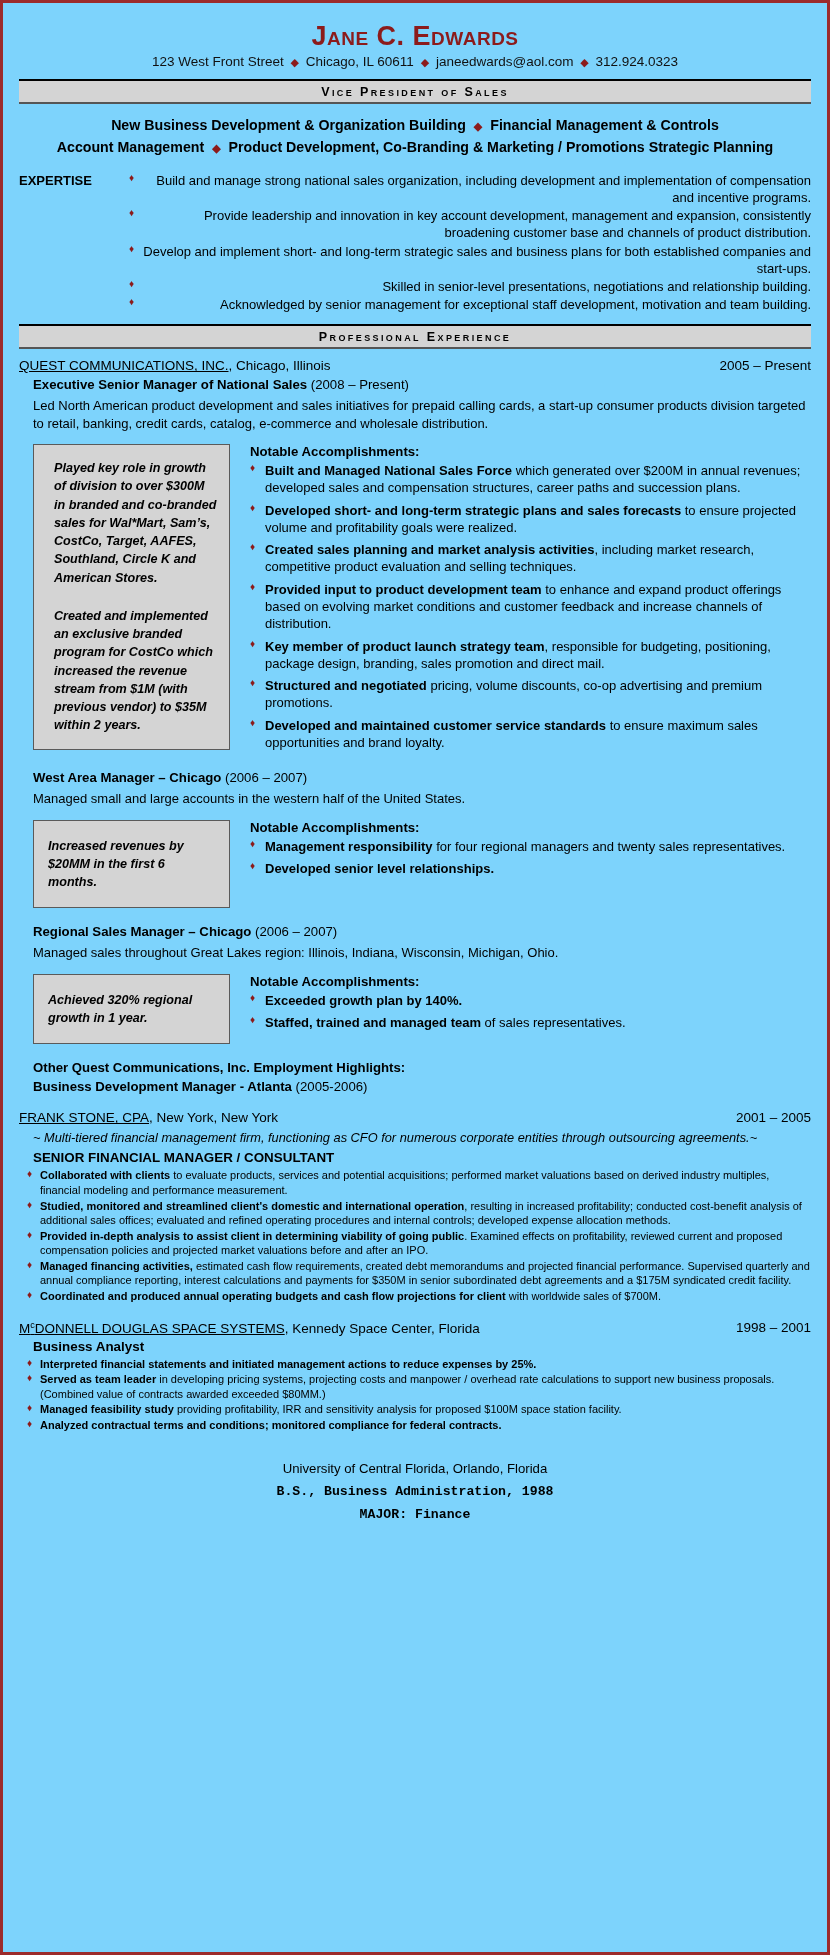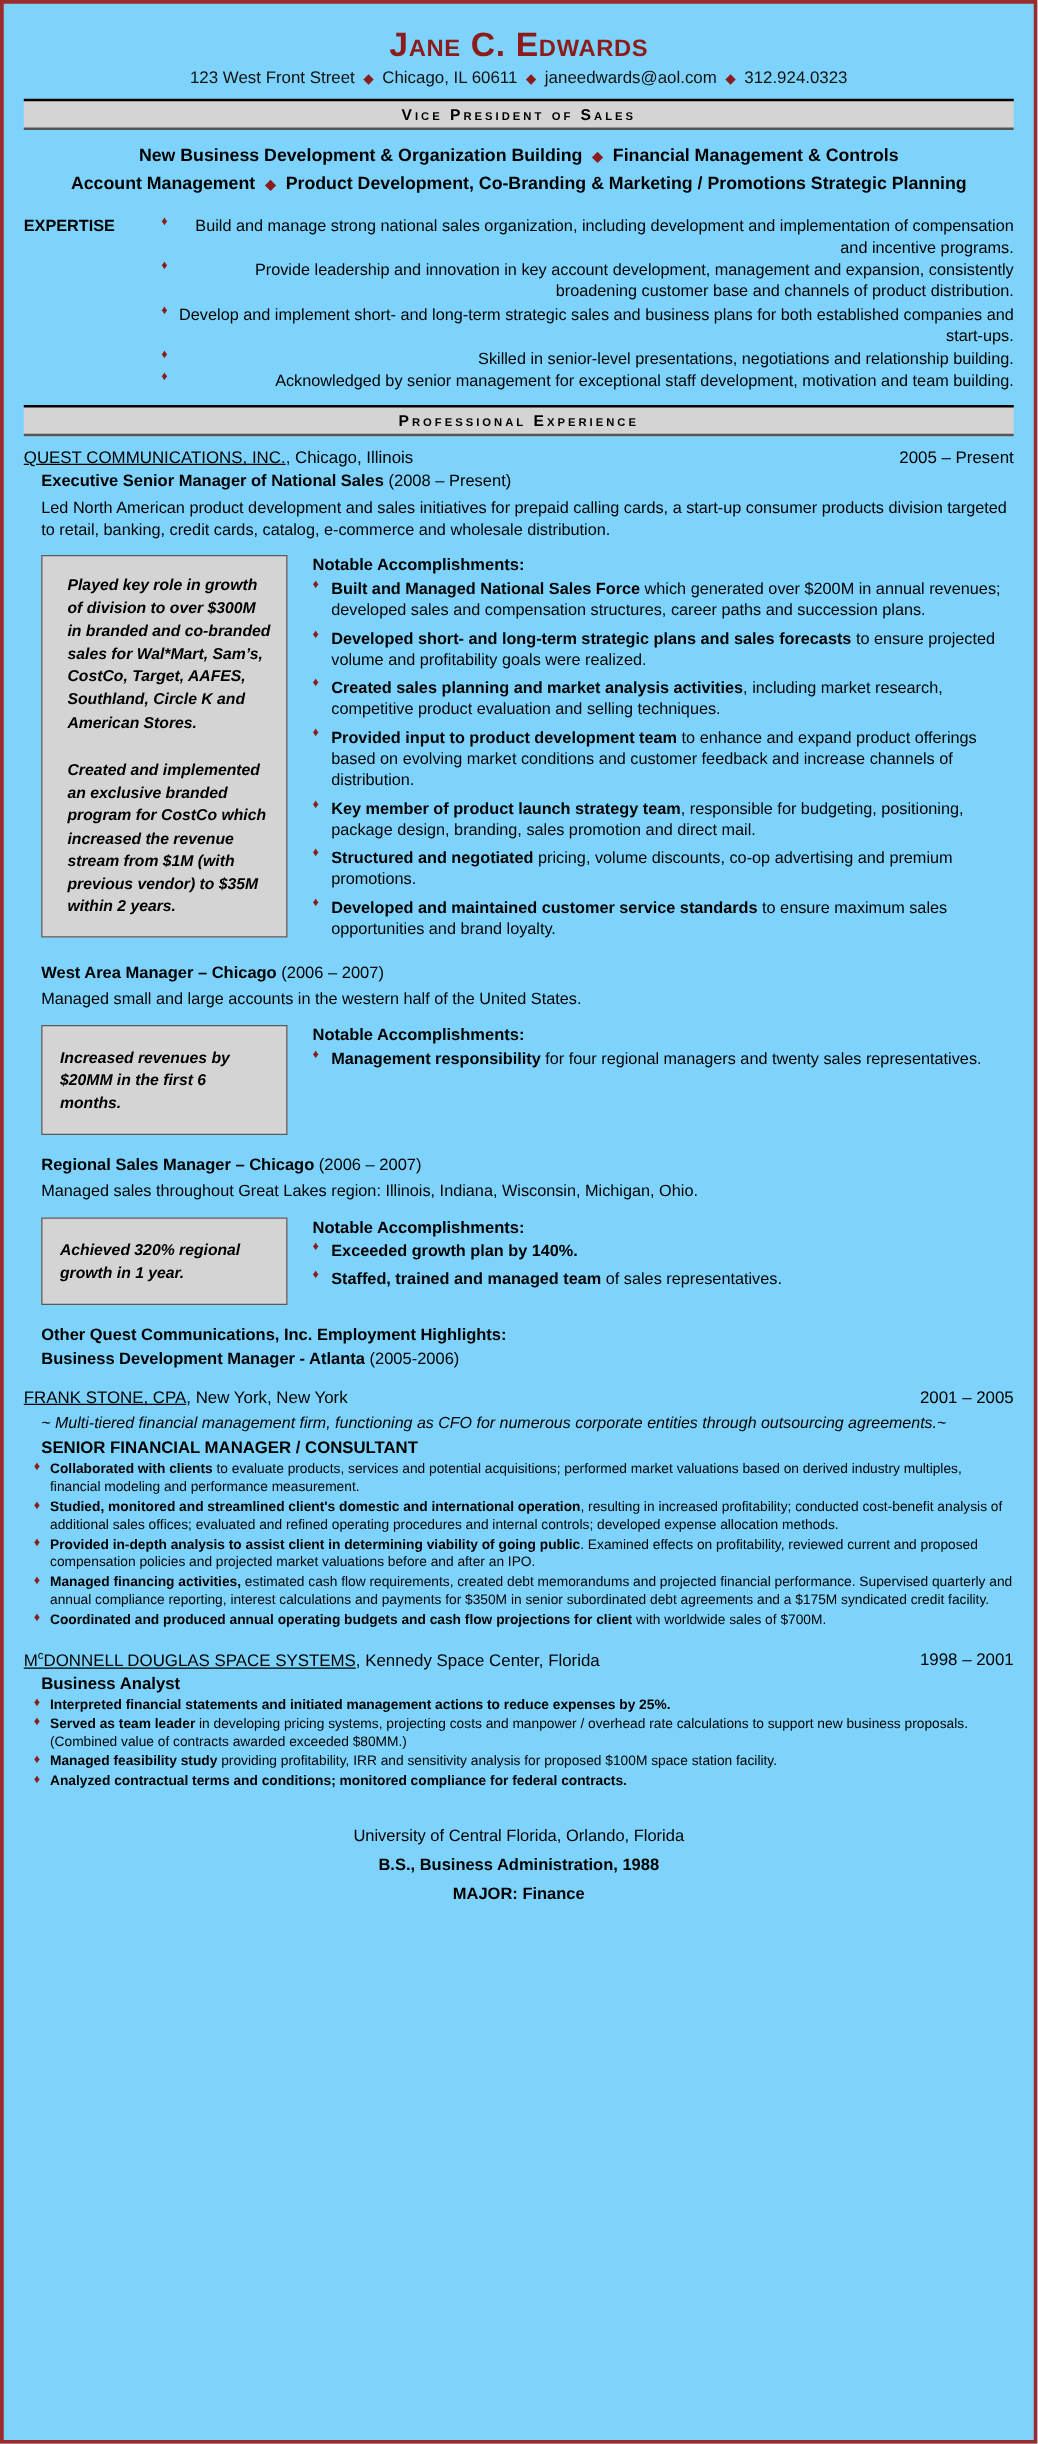--- a/index.html
+++ b/index.html
@@ -236,21 +236,21 @@
   }
 
   .sup { font-size: 0.68em; vertical-align: super; }
 
   .edu-block {
     text-align: center;
     margin-top: 16px;
     font-size: 13.2px;
     line-height: 1.75;
   }
-  .edu-block .bold { font-weight: bold; }
+  .edu-block .bold { font-weight: bold; font-family: Liberation Mono, monospace; }
   .spacer-sm { height: 8px; }
 </style>
 </head>
 <body>
 
 <div class="page">
   <div class="inner">
 
     <div class="name">Jane C. Edwards</div>
     <div class="contact">
@@ -332,20 +332,21 @@
     <div class="jobdesc">Managed small and large accounts in the western half of the United States.</div>
 
     <div class="callout-row">
       <div class="callout" style="padding:16px 12px 16px 14px;">
         <p>Increased revenues by $20MM in the first 6 months.</p>
       </div>
       <div class="accomp">
         <div class="accomp-title">Notable Accomplishments:</div>
         <ul class="bul2">
           <li><span class="b">Management responsibility</span><span> for four regional managers and twenty sales representatives.</span></li>
+          <li><span class="b">Developed senior level relationships.</span><span></span></li>
         </ul>
       </div>
     </div>
 
     <div class="jobtitle" style="margin-top:16px;">
       <span>Regional Sales Manager – Chicago</span>
       <span class="yrs">(2006 – 2007)</span>
     </div>
     <div class="jobdesc">Managed sales throughout Great Lakes region: Illinois, Indiana, Wisconsin, Michigan, Ohio.</div>
 

